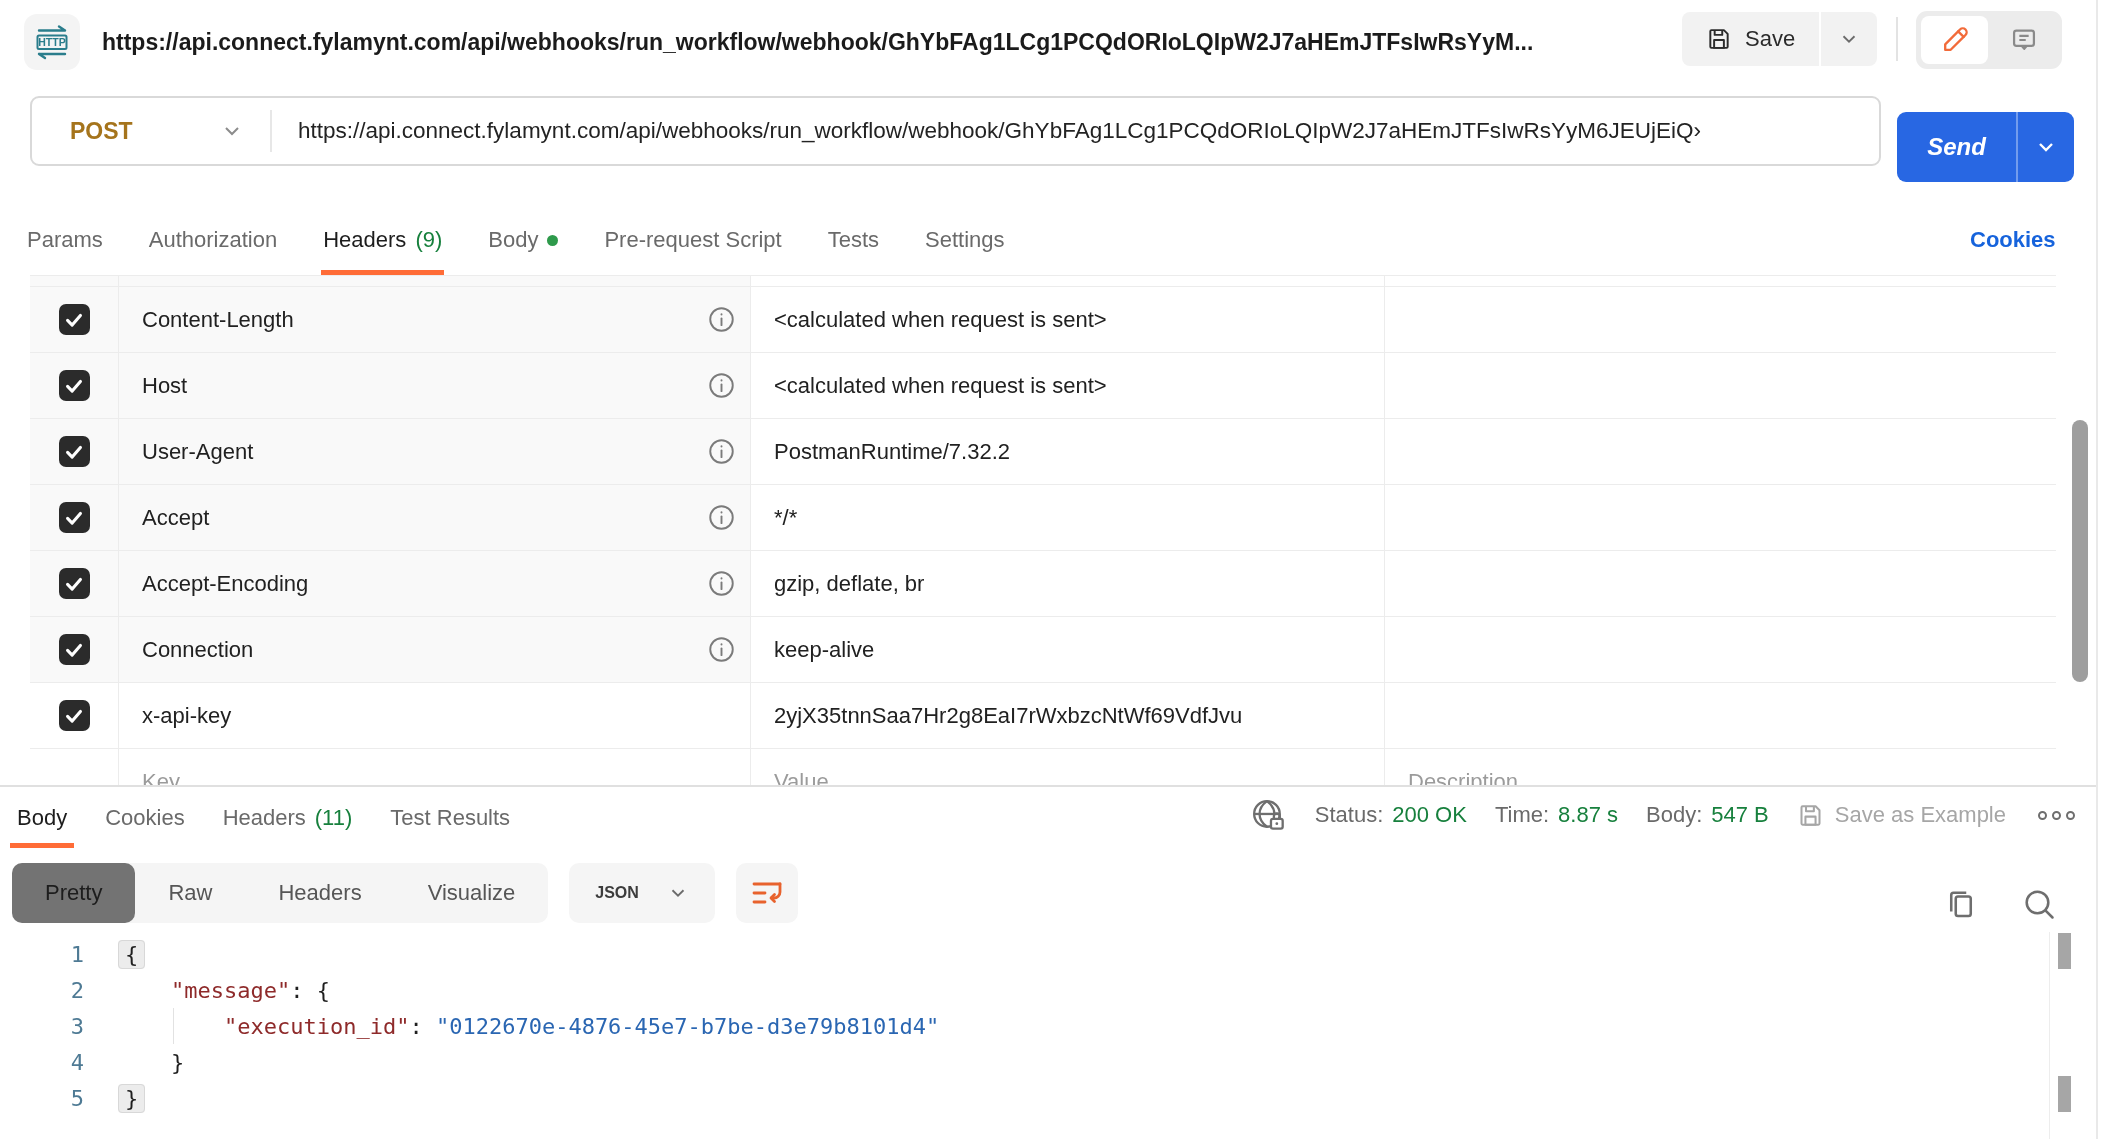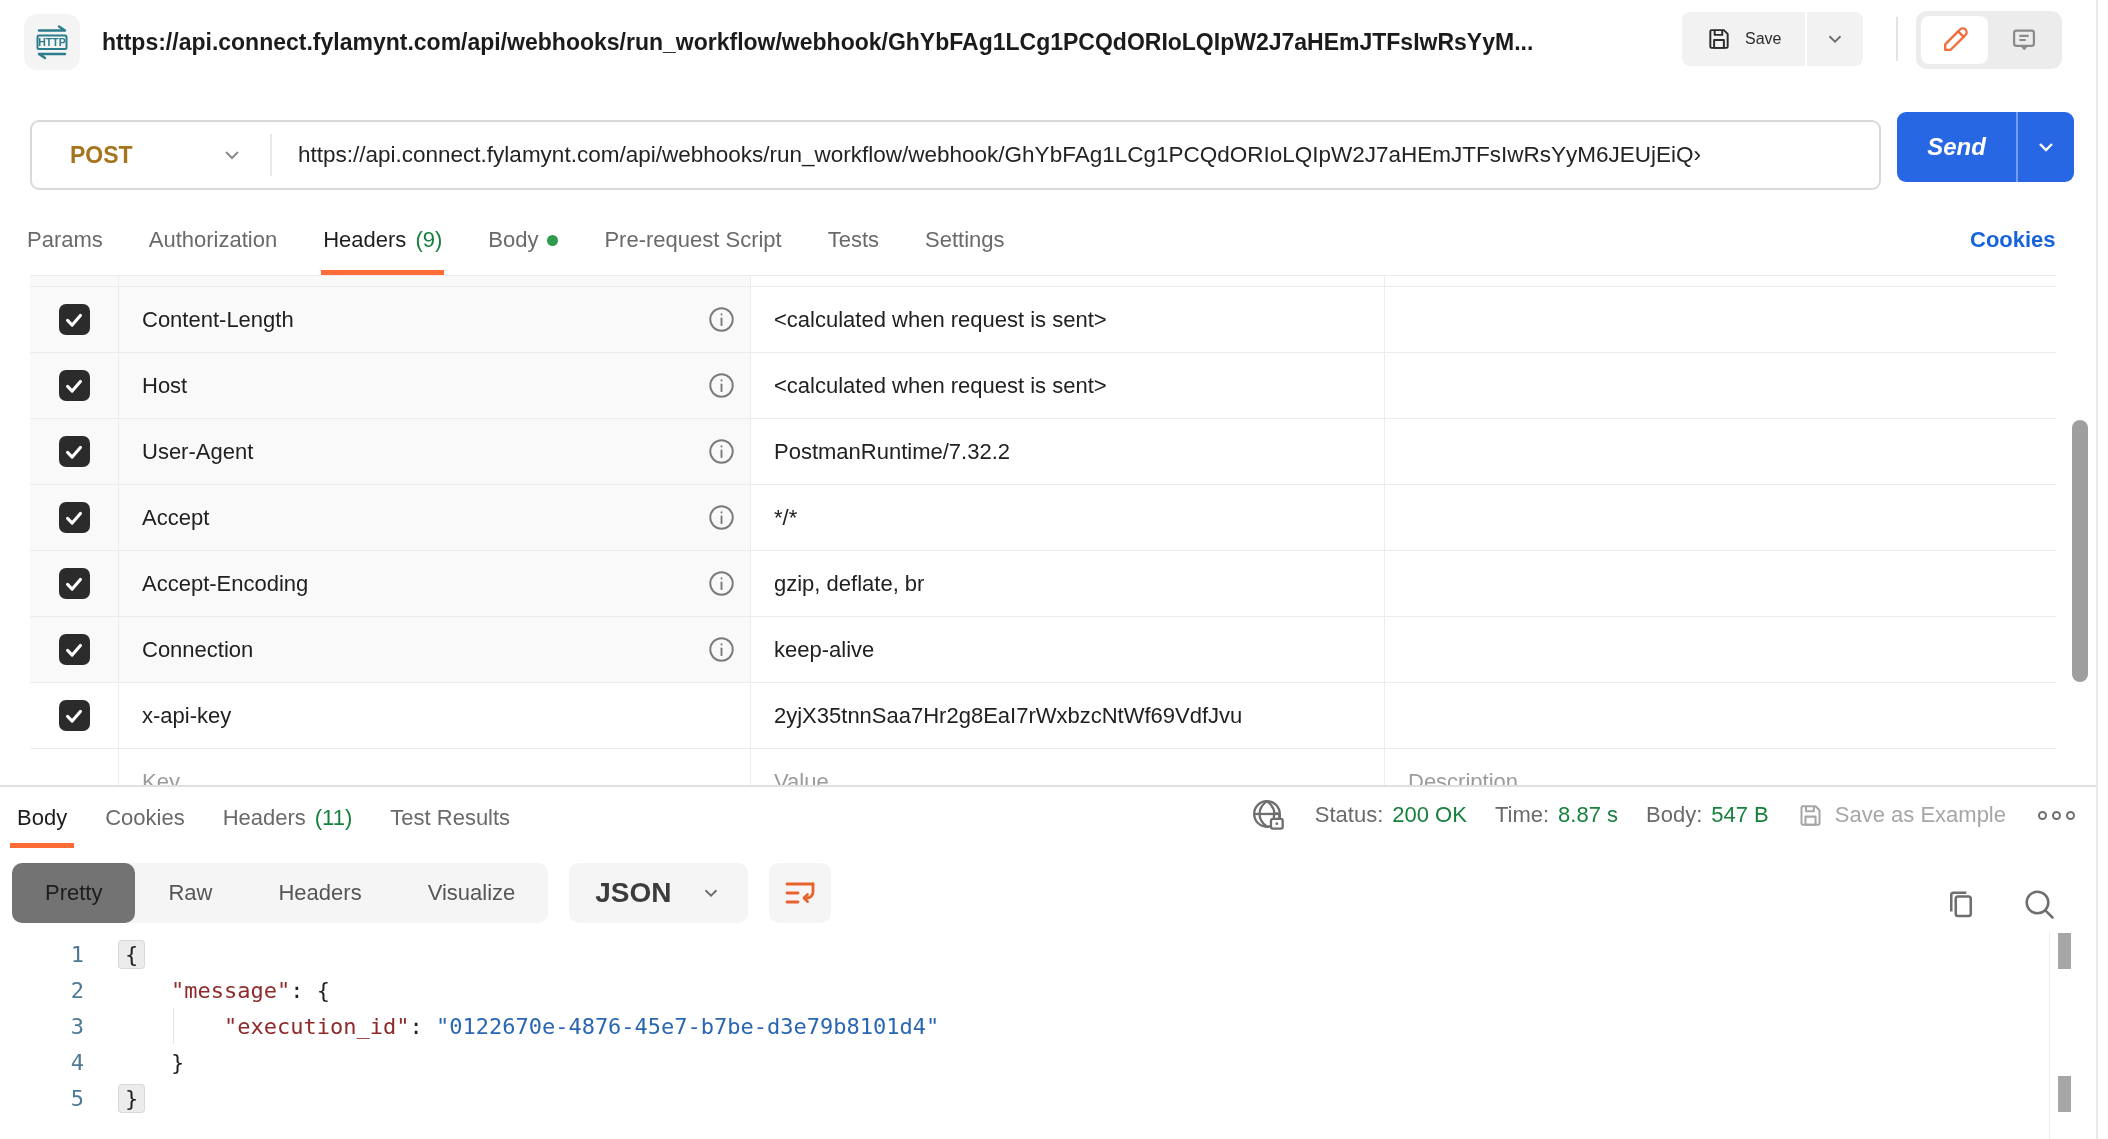--- a/index.html
+++ b/index.html
@@ -18,37 +18,37 @@
     background:#f4f4f4; border-radius:13px; display:flex; align-items:center; justify-content:center;
   }
   .topbar-title {
     position:absolute; left:102px; top:0; height:84px; right:440px;
     display:flex; align-items:center; font-size:23px; font-weight:700; color:#1b1b1b;
     white-space:nowrap; overflow:hidden;
   }
   .save-group { position:absolute; left:1682px; top:12px; height:54px; display:flex; }
   .save-main {
     background:#f2f2f2; border-radius:8px 0 0 8px; display:flex; align-items:center;
-    gap:13px; padding:0 24px; font-size:16px; color:#2b2b2b; cursor:pointer;
+    gap:13px; padding:0 24px; font-size:22px; color:#2b2b2b; cursor:pointer;
   }
   .save-caret {
     background:#f2f2f2; border-radius:0 8px 8px 0; width:56px; margin-left:2px;
     display:flex; align-items:center; justify-content:center; cursor:pointer;
   }
   .topbar-divider { position:absolute; left:1896px; top:17px; height:44px; width:2px; background:#e3e3e3; }
   .edit-comment {
     position:absolute; left:1916px; top:11px; width:146px; height:58px;
     background:#ececec; border-radius:11px; display:flex; padding:5px; gap:2px;
   }
   .seg { flex:1; display:flex; align-items:center; justify-content:center; border-radius:8px; cursor:pointer; }
   .seg.active { background:#fff; }
 
   
   .request-row {
-    position:absolute; left:30px; top:120px; width:1851px; height:70px;
+    position:absolute; left:30px; top:96px; width:1851px; height:70px;
     border:2px solid #d9d9d9; border-radius:9px; background:#fff;
     display:flex; align-items:center;
   }
   .method {
     width:238px; flex:none; display:flex; align-items:center; justify-content:space-between;
     padding:0 26px 0 38px; font-size:23px; font-weight:700; color:#a5741c; cursor:pointer;
   }
   .method-divider { width:2px; height:42px; background:#e7e7e7; flex:none; }
   .url-input {
     flex:1; padding:0 16px 0 26px; font-size:22.5px; color:#232323;
@@ -124,21 +124,21 @@
   .more-dots { display:flex; gap:5px; cursor:pointer; margin-left:4px; }
   .more-dots i { width:9px; height:9px; border:2px solid #6e6e6e; border-radius:50%; display:block; }
 
   
   .view-bar { position:absolute; left:12px; top:863px; height:60px; display:flex; gap:21px; }
   .view-group { background:#f5f5f5; border-radius:10px; display:flex; font-size:22px; color:#565656; }
   .view-seg { padding:0 33px; display:flex; align-items:center; border-radius:10px; cursor:pointer; }
   .view-seg.active { background:#737373; color:#1d1d1d; }
   .format-btn {
     background:#f5f5f5; border-radius:10px; padding:0 26px; display:flex; align-items:center; gap:28px;
-    font-size:28px; font-weight:600; color:#3c3c3c; cursor:pointer;
+    font-size:16px; font-weight:600; color:#3c3c3c; cursor:pointer;
   }
   .wrap-btn {
     background:#f5f5f5; border-radius:10px; width:62px; display:flex;
     align-items:center; justify-content:center; cursor:pointer;
   }
   .code-tool { position:absolute; top:886px; cursor:pointer; }
   .code-tool.copy { left:1943px; }
   .code-tool.search { left:2021px; }
 
   

